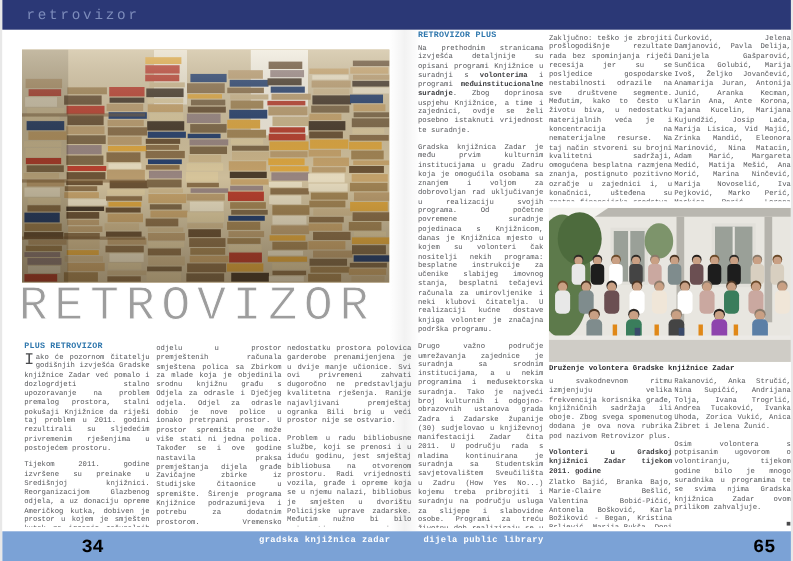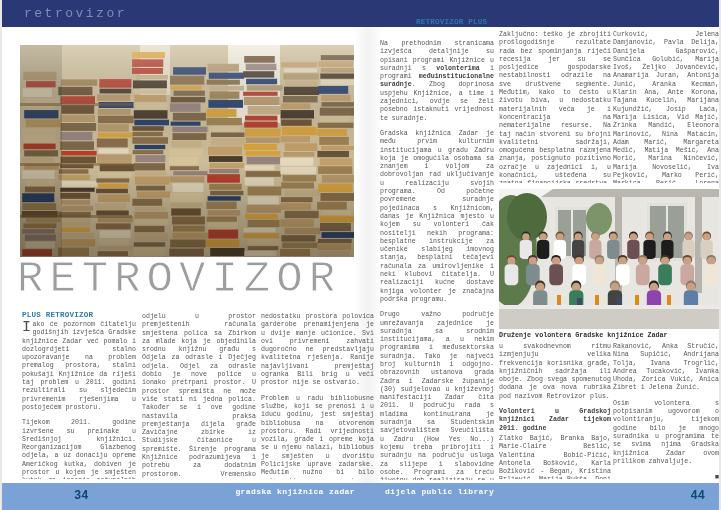--- a/index.html
+++ b/index.html
@@ -3,21 +3,21 @@
 <meta charset="utf-8">
 <style>
   html,body{margin:0;padding:0;background:#e8e8e8;}
   .spread{position:relative;width:717px;height:510px;background:#ffffff;
           font-family:Liberation Mono, monospace;overflow:hidden;margin:0 auto;}
   
   .header-bar{position:absolute;top:0;left:0;width:721px;height:27px;background:#2b3876;}
   .header-left{position:absolute;left:22px;top:6px;font-size:13px;letter-spacing:2.5px;color:#7d8cbb;}
   .header-right{position:absolute;right:14px;top:5px;font-size:14px;font-weight:bold;letter-spacing:1px;color:#a9bce4;}
   .footer-bar{position:absolute;top:483px;left:0;width:721px;height:27px;background:#7ba2d6;}
-  .page-num{position:absolute;top:6px;font-size:12px;font-weight:bold;color:#0c4a6e;}
+  .page-num{position:absolute;top:6px;font-size:17px;font-weight:bold;color:#000000;}
   .footer-label{position:absolute;top:4px;font-size:8px;font-weight:bold;letter-spacing:.4px;color:#ffffff;}
   
   .gutter{position:absolute;left:352px;top:27px;width:28px;height:456px;
           background:linear-gradient(to right,rgba(0,0,0,0),rgba(0,0,0,0.05),rgba(0,0,0,0));}
   
   .photo{position:absolute;overflow:hidden;background:#cdbd9a;}
   .photo svg{display:block;}
   
   .big-title{position:absolute;left:15px;top:254px;width:360px;height:52px;
              font-size:44px;font-weight:300;letter-spacing:6px;color:#9d9d9d;
@@ -312,21 +312,21 @@
     <p>Tijekom 2011. godine izvršene su preinake u Središnjoj knjižnici. Reorganizacijom Glazbenog odjela, a uz donaciju opreme Američkog kutka, dobiven je prostor u kojem je smješten kutak za igranje računalnih igara, te filmski kutak, obogaćen knjižnom građom o filmu. Na Dječjem je</p>
   </div>
   <div class="body-col" style="left:140px;top:313px;width:114px;height:166px;">
     <p>odjelu u prostor premještenih računala smještena polica sa Zbirkom za mlade koja je objedinila srodnu knjižnu građu s Odjela za odrasle i Dječjeg odjela. Odjel za odrasle dobio je nove police u ionako pretrpani prostor. U prostor spremišta ne može više stati ni jedna polica. Također se i ove godine nastavila praksa premještanja dijela građe Zavičajne zbirke iz Studijske čitaonice u spremište. Širenje programa Knjižnice podrazumijeva i potrebu za dodatnim prostorom. Vremensko preklapanje programa (besplatni tečajevi za umirovljenike, besplatne instrukcije za učenike i dr.) značile su i potragu za dodatnim prostorom. U</p>
   </div>
   <div class="body-col" style="left:259px;top:313px;width:113px;height:166px;">
     <p>nedostatku prostora polovica garderobe prenamijenjena je u dvije manje učionice. Svi ovi privremeni zahvati dugoročno ne predstavljaju kvalitetna rješenja. Ranije najavljivani premještaj ogranka Bili brig u veći prostor nije se ostvario.</p>
     <p>Problem u radu bibliobusne službe, koji se prenosi i u iduću godinu, jest smještaj bibliobusa na otvorenom prostoru. Radi vrijednosti vozila, građe i opreme koja se u njemu nalazi, bibliobus je smješten u dvorištu Policijske uprave zadarske. Međutim nužno bi bilo osigurati njegovo garažiranje čime bi se produžio vijek trajanja vozila i knjižničnog fonda.</p>
   </div>
 
-  <div class="sec-head" style="left:378px;top:18px;margin-left:36px;">RETROVIZOR PLUS</div>
+  <div class="sec-head" style="left:378px;top:29px;">RETROVIZOR PLUS</div>
 
   <div class="body-col" style="left:378px;top:40px;width:114px;height:440px;">
     <p><span>Na prethodnim stranicama izvješća detaljnije su opisani programi Knjižnice u suradnji s </span><b>volonterima</b><span> i programi </span><b>međuinstitucionalne suradnje</b><span>. Zbog doprinosa uspjehu Knjižnice, a time i zajednici, ovdje se želi posebno istaknuti vrijednost te suradnje.</span></p>
     <p>Gradska knjižnica Zadar je među prvim kulturnim institucijama u gradu Zadru koja je omogućila osobama sa znanjem i voljom za dobrovoljan rad uključivanje u realizaciju svojih programa. Od početne povremene suradnje pojedinaca s Knjižnicom, danas je Knjižnica mjesto u kojem su volonteri čak nositelji nekih programa: besplatne instrukcije za učenike slabijeg imovnog stanja, besplatni tečajevi računala za umirovljenike i neki klubovi čitatelja. U realizaciji kućne dostave knjiga volonter je značajna podrška programu.</p>
     <p>Drugo važno područje umrežavanja zajednice je suradnja sa srodnim institucijama, a u nekim programima i međusektorska suradnja. Tako je najveći broj kulturnih i odgojno-obrazovnih ustanova grada Zadra i Zadarske županije (30) sudjelovao u književnoj manifestaciji Zadar čita 2011. U području rada s mladima kontinuirana je suradnja sa Studentskim savjetovalištem Sveučilišta u Zadru (How Yes No...) kojemu treba pribrojiti i suradnju na području usluga za slijepe i slabovidne osobe. Programi za treću životnu dob realiziraju se u suradnji s domovima umirovljenika koja se proširila i na zajednički nakladnički proizvod Vodič 'za pod stare dane' s Domom za odrasle osobe Sv. Frane. Također, tijekom godine brojni su pojedinačni sadržaji i programi realizirani u uskoj suradnji s dječjim vrtićima, školama, Sveučilištem u Zadru, Hrvatskim narodnim kazalištem Zadar, ali i udrugama poput književne udruge ZaPis, udruge Izvor, društva Naša djeca Zadar, udruge Žene u Domovinskom ratu - Zadar i dr.</p>
   </div>
 
   <div class="body-col" style="left:497px;top:31px;width:112px;height:152px;">
     <p>Zaključno: teško je zbrojiti prošlogodišnje rezultate rada bez spominjanja riječi recesija jer su se posljedice gospodarske nestabilnosti odrazile na sve društvene segmente. Međutim, kako to često u životu biva, u nedostatku materijalnih veća je i koncentracija na nematerijalne resurse. Na taj način stvoreni su brojni kvalitetni sadržaji, omogućena besplatna razmjena znanja, postignuto pozitivno ozračje u zajednici i, u konačnici, ušteđena su znatna financijska sredstva. Sve to utjecalo je na percepciju Knjižnice kao istinskog središta zajednice u kojem se</p>
   </div>
@@ -458,16 +458,16 @@
   <div class="body-col" style="left:611px;top:343px;width:106px;height:136px;">
     <p>Rakanović, Anka Stručić, Nina Supičić, Andrijana Tolja, Ivana Trogrlić, Andrea Tucaković, Ivanka Uhoda, Zorica Vukić, Anica Žibret i Jelena Žunić.</p>
     <p>Osim volontera s potpisanim ugovorom o volontiranju, tijekom godine bilo je mnogo suradnika u programima te se svima njima Gradska knjižnica Zadar ovom prilikom zahvaljuje.</p>
     <div class="end-mark">■</div>
   </div>
 
   <div class="footer-bar">
     <span class="page-num" style="left:72px;">34</span>
     <span class="footer-label" style="right:368px;">gradska knjižnica zadar</span>
     <span class="footer-label" style="left:383px;">dijela public library</span>
-    <span class="page-num" style="right:18px;">44</span>
+    <span class="page-num" style="right:18px;">65</span>
   </div>
 
 </div>
 
 </body></html>

